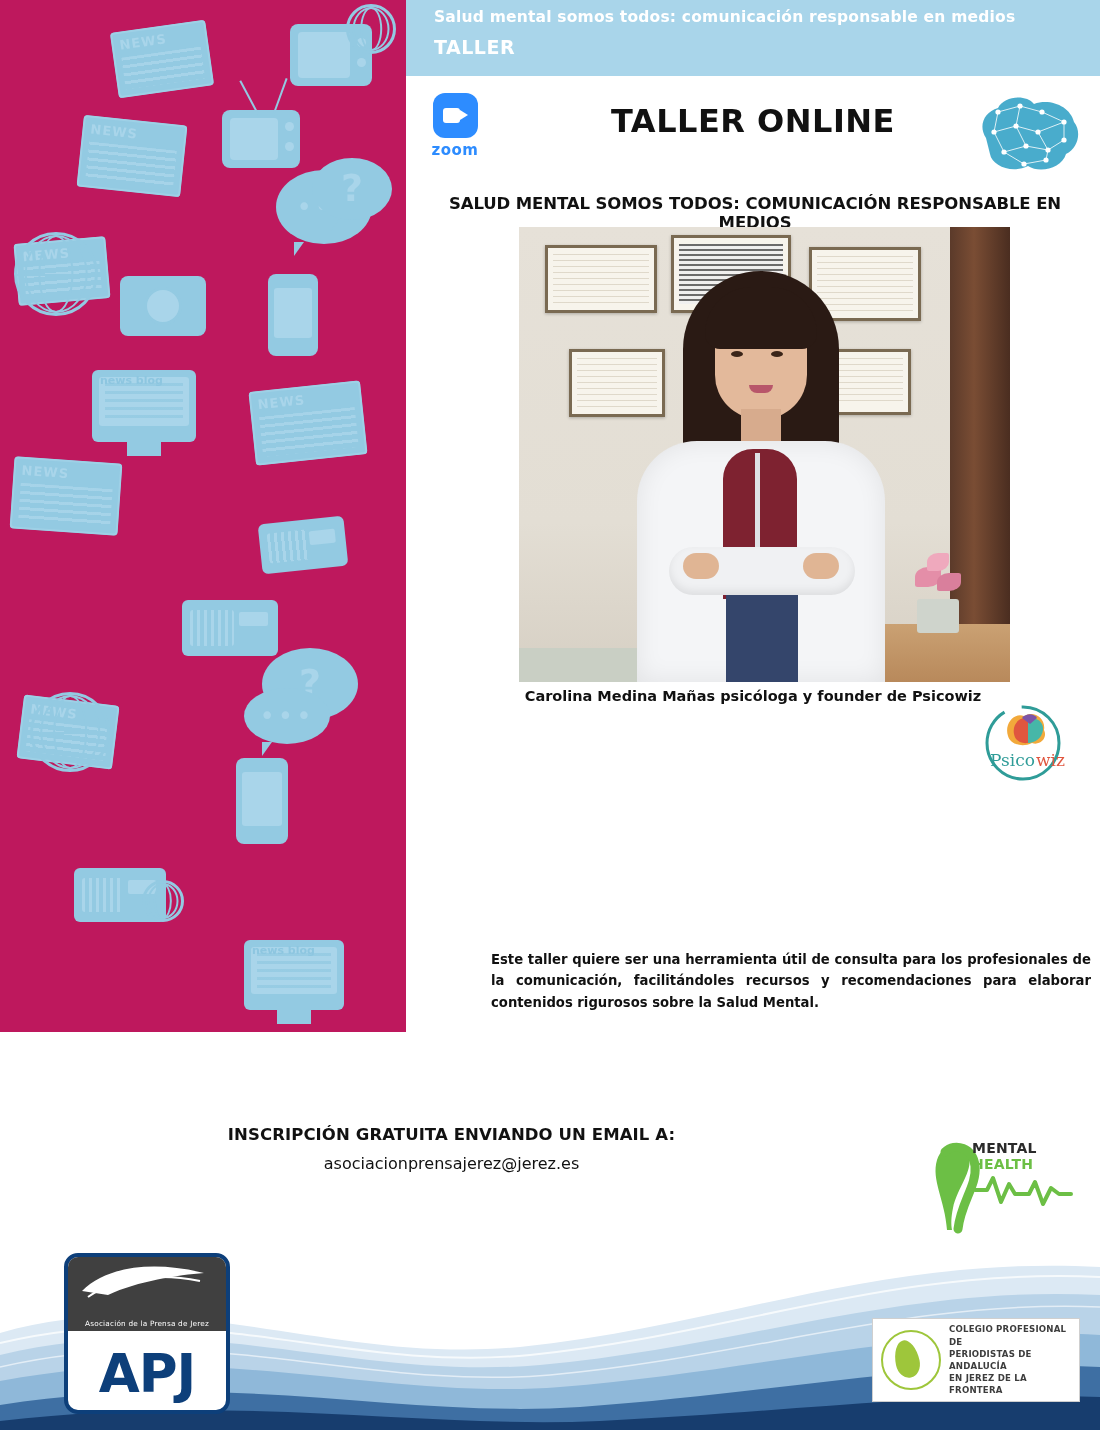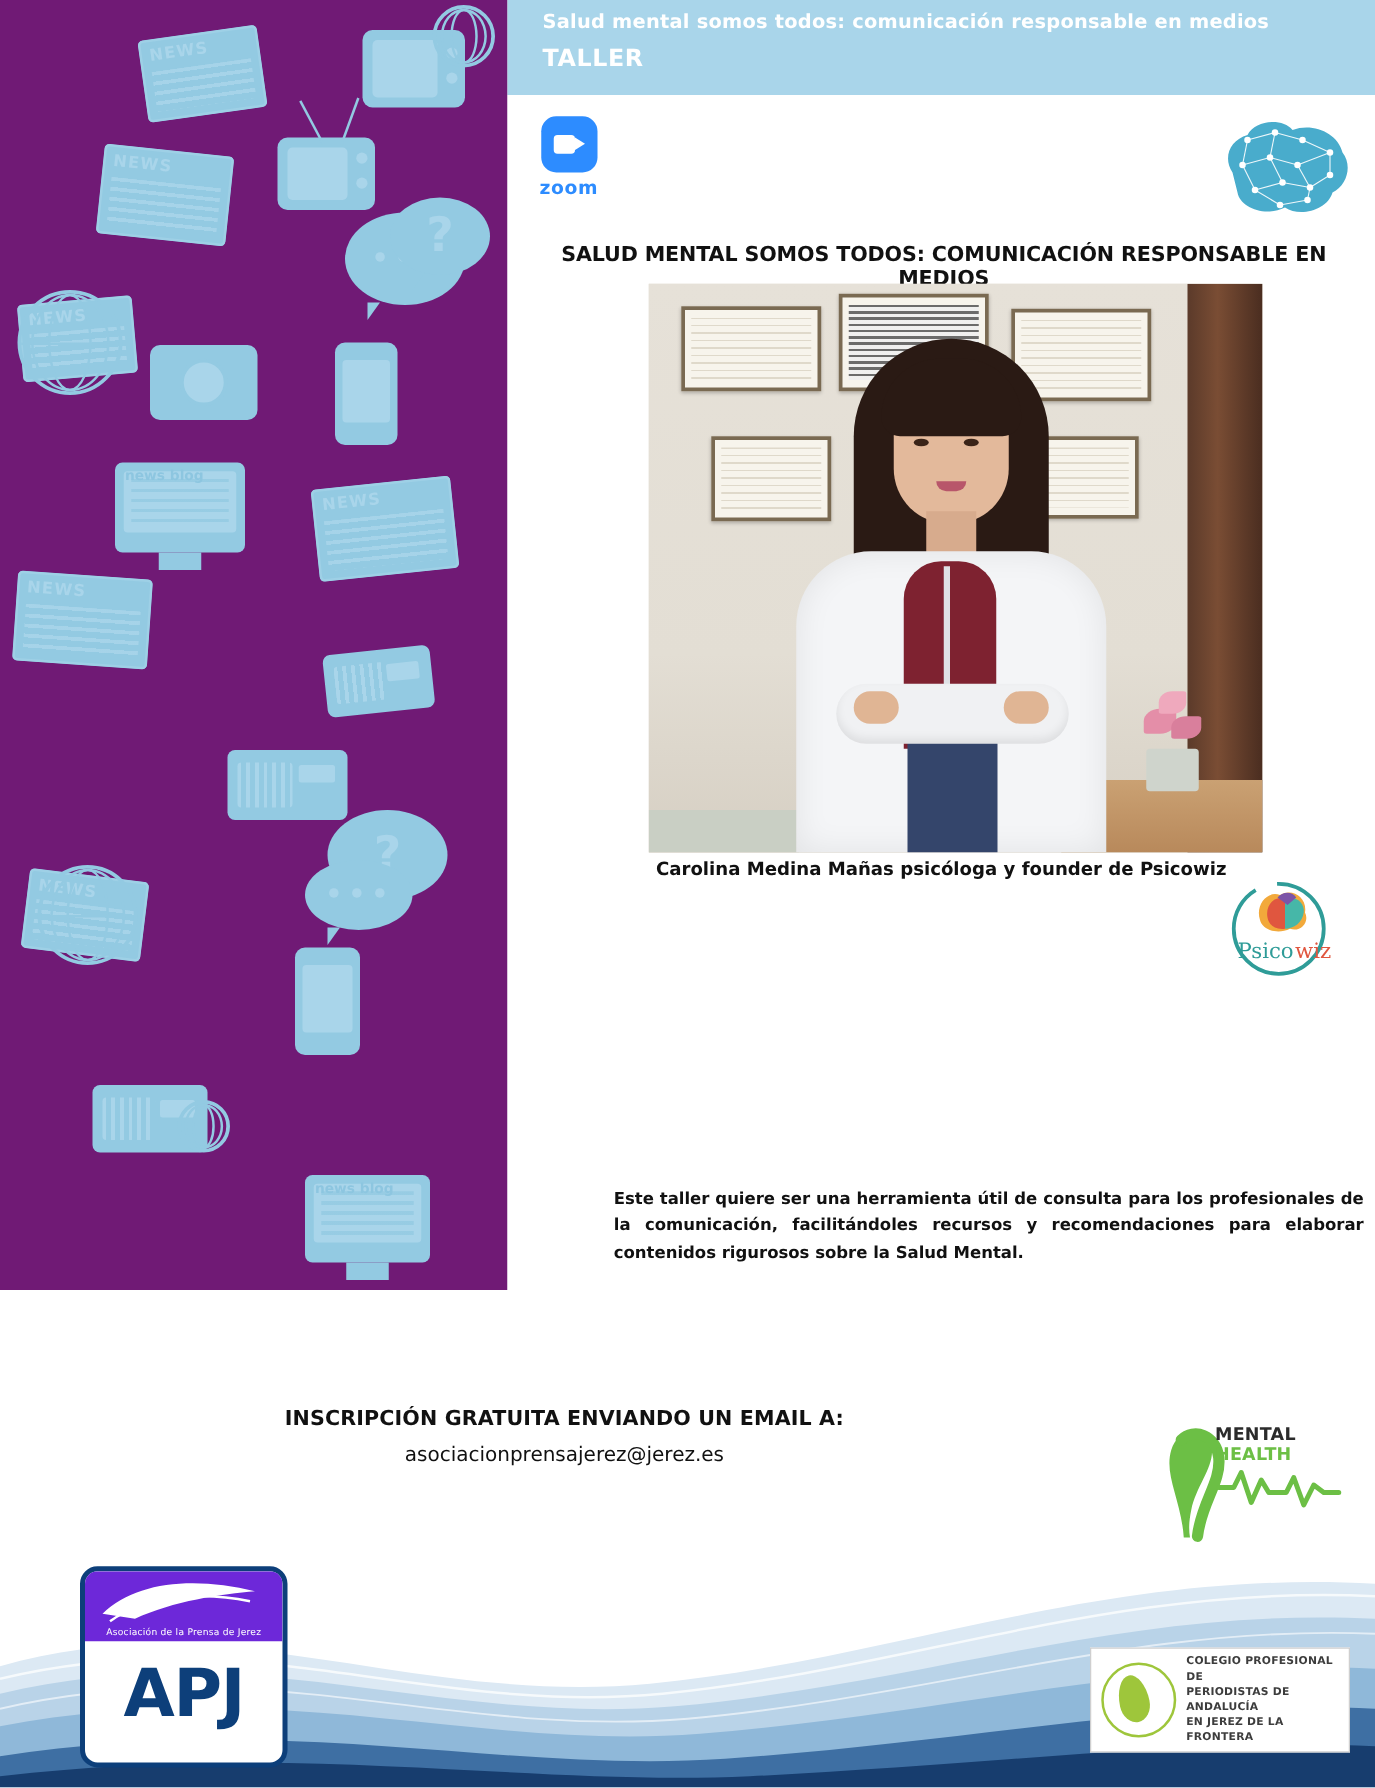--- a/index.html
+++ b/index.html
@@ -14,21 +14,21 @@
     font-family: "DejaVu Sans", "Liberation Sans", sans-serif;
     overflow: hidden;
   }
 
   
   .left-panel {
     position: absolute;
     left: 0; top: 0;
     width: 406px;
     height: 1032px;
-    background: #701a75;
+    background: #be185d;
     overflow: hidden;
   }
   .left-panel .icon-blob {
     position: absolute;
     color: #8dc6e0;
     font-weight: bold;
     user-select: none;
   }
   .news-card {
     position: absolute;
@@ -530,22 +530,22 @@
     position: absolute;
     left: 64px; top: 1253px;
     width: 158px; height: 153px;
     background: #ffffff;
     border: 4px solid #0d3f7a;
     border-radius: 14px;
     overflow: hidden;
   }
   .apj .apj-top {
     position: relative;
-    height: 56px;
-    background: #6d28d9;
+    height: 74px;
+    background: #404040;
   }
   .apj .apj-caption {
     position: absolute;
     left: 0; right: 0; bottom: 3px;
     text-align: center;
     font-size: 7.3px;
     color: #ffffff;
     letter-spacing: .2px;
   }
   .apj .apj-word {
@@ -751,20 +751,21 @@
           <circle cx="36" cy="64" r="2.6"></circle>
           <circle cx="58" cy="58" r="2.6"></circle>
         <circle cx="80" cy="62" r="2.6"></circle>
           <circle cx="96" cy="52" r="2.6"></circle>
           <circle cx="56" cy="76" r="2.6"></circle>
         <circle cx="78" cy="72" r="2.6"></circle>
       </g>
     </svg>
   </div>
 
+  <div class="title-online">TALLER ONLINE</div>
   <div class="subtitle">SALUD MENTAL SOMOS TODOS: COMUNICACIÓN RESPONSABLE EN MEDIOS</div>
 
   <div class="photo">
     <div class="ph-wall"></div>
     <div class="ph-door"></div>
     <div class="ph-cert" style="left:26px; top:18px; width:106px; height:62px;">
         <div class="inner"></div>
       </div>
     <div class="ph-cert dark-inner" style="left:152px; top:8px; width:114px; height:72px;">
         <div class="inner"></div>

